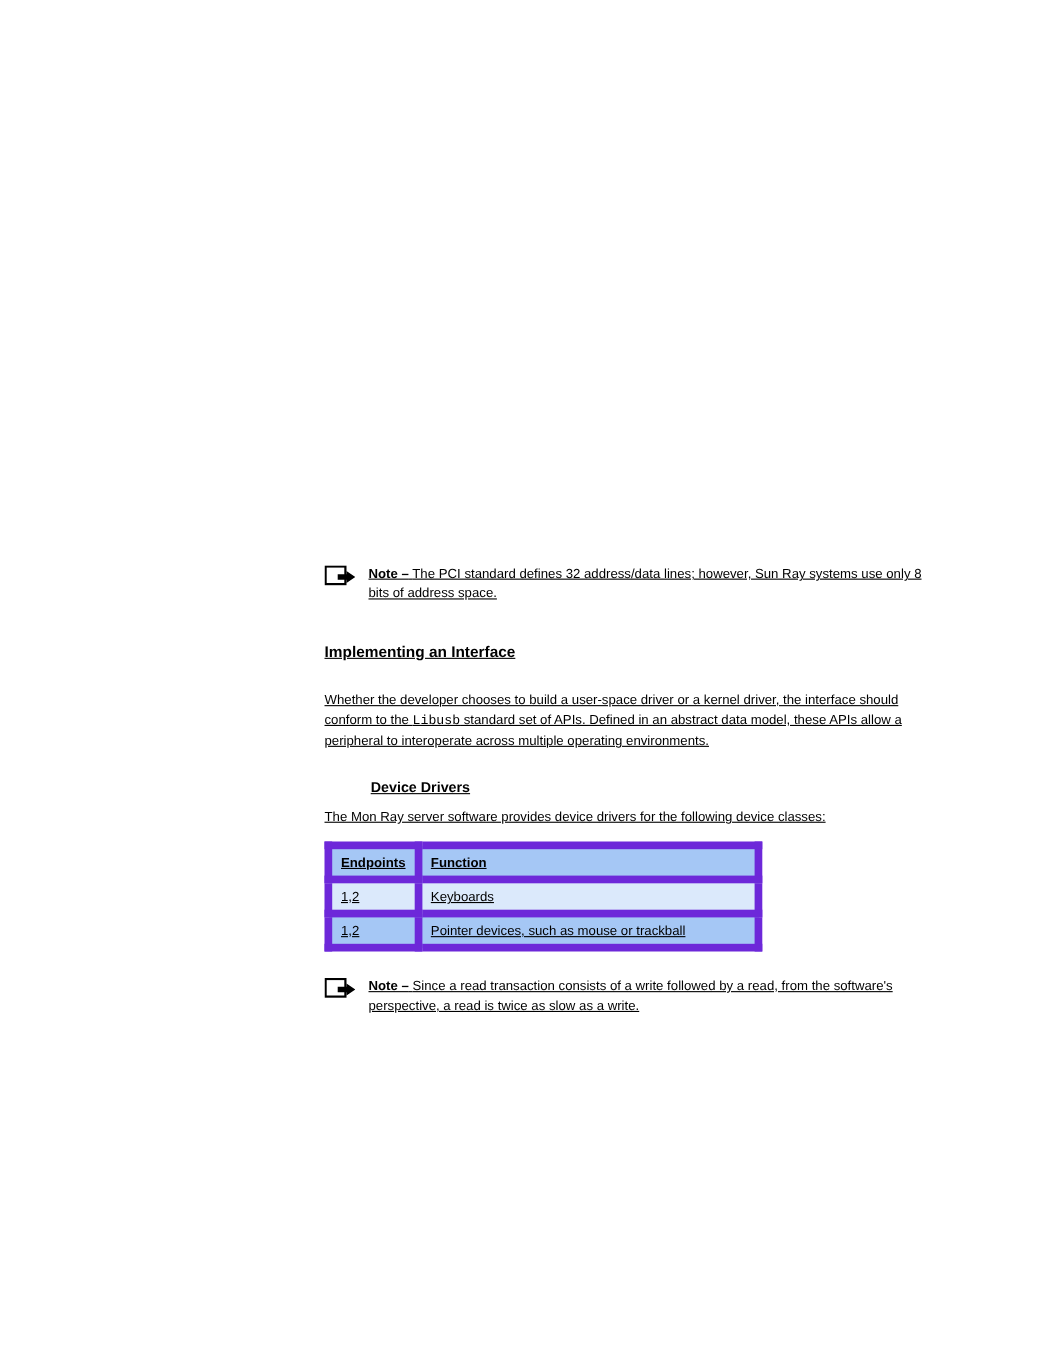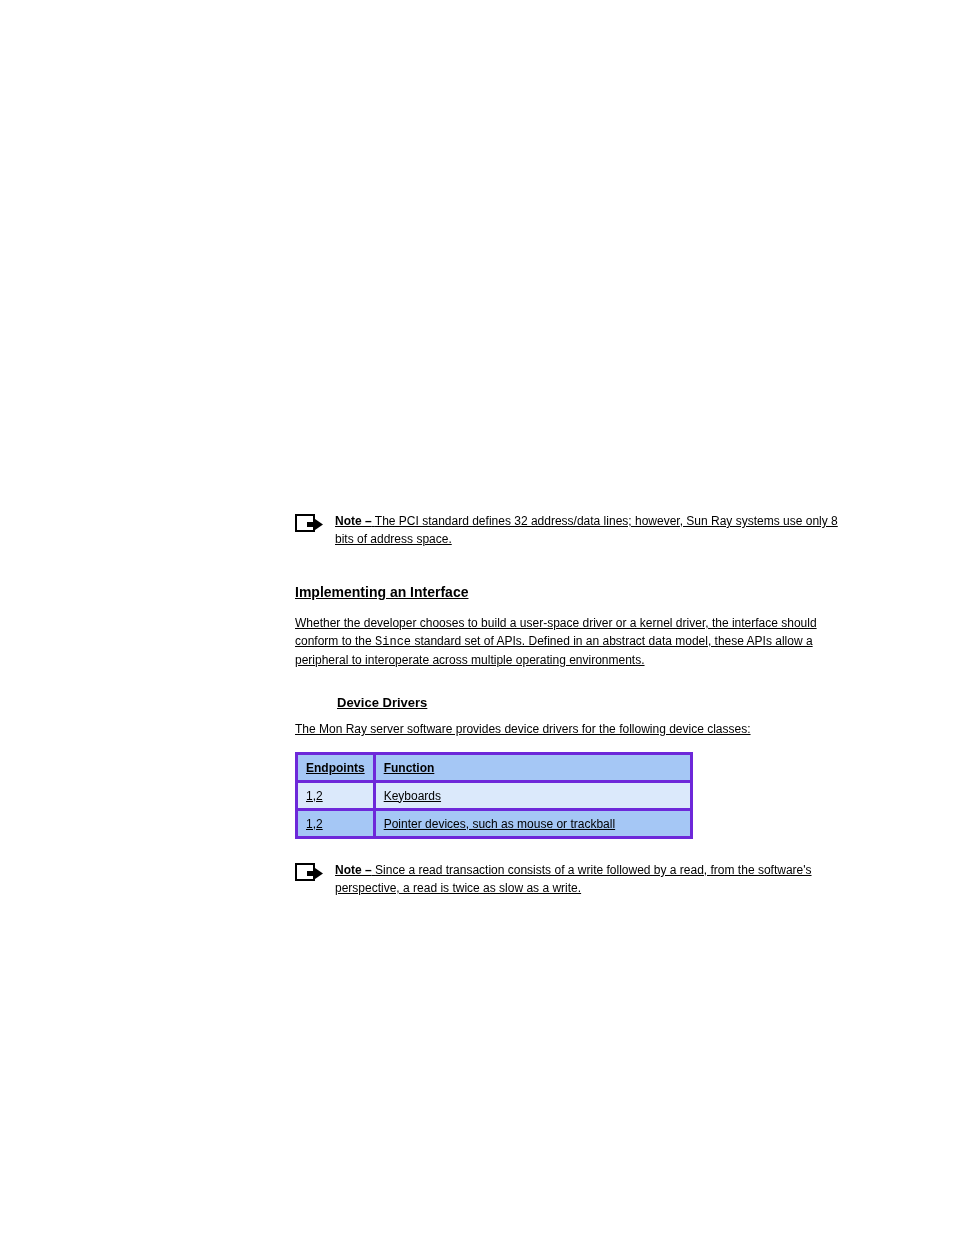--- a/index.html
+++ b/index.html
@@ -35,21 +35,21 @@
     color: #000;
     flex: 1;
   }
   .note-strong {
     font-weight: bold;
   }
   .section-heading {
     font-size: 14px;
     font-weight: bold;
     margin-top: 36px;
-    margin-bottom: 14px;
+    margin-bottom: 27px;
   }
   .sub-heading {
     font-size: 13px;
     font-weight: bold;
     margin-top: 26px;
     margin-bottom: 10px;
     padding-left: 42px;
   }
   .body-text {
     font-size: 12px;
@@ -60,21 +60,21 @@
     font-family: "Courier New", monospace;
     font-size: 12px;
   }
   table.param-table {
     border-collapse: collapse;
     width: 398px;
     margin-top: 6px;
     margin-bottom: 22px;
   }
   table.param-table td, table.param-table th {
-    border: 3px solid #6d28d9;
+    border: 7px solid #6d28d9;
     font-size: 12px;
     text-align: left;
     padding: 5px 8px;
     vertical-align: middle;
   }
   table.param-table th {
     background: #a5c7f5;
     font-weight: bold;
     height: 28px;
   }
@@ -97,21 +97,21 @@
     </span>
     <div class="note-text">
       <span class="note-strong">Note –</span>
       <span>The PCI standard defines 32 address/data lines; however, Sun Ray systems use only 8 bits of address space.</span>
     </div>
   </div>
 
   <div class="section-heading">Implementing an Interface</div>
 
   <div class="body-text">
-    <span>Whether the developer chooses to build a user-space driver or a kernel driver, the interface should conform to the </span><span class="code-inline">Since</span><span> standard set of APIs. Defined in an abstract data model, these APIs allow a peripheral to interoperate across multiple operating environments.</span>
+    <span>Whether the developer chooses to build a user-space driver or a kernel driver, the interface should conform to the </span><span class="code-inline">Libusb</span><span> standard set of APIs. Defined in an abstract data model, these APIs allow a peripheral to interoperate across multiple operating environments.</span>
   </div>
 
   <div class="sub-heading">Device Drivers</div>
   <div class="body-text">The Mon Ray server software provides device drivers for the following device classes:</div>
 
   <table class="param-table">
     <tbody>
         <tr>
       <th class="col0">Endpoints</th>
       <th>Function</th>

